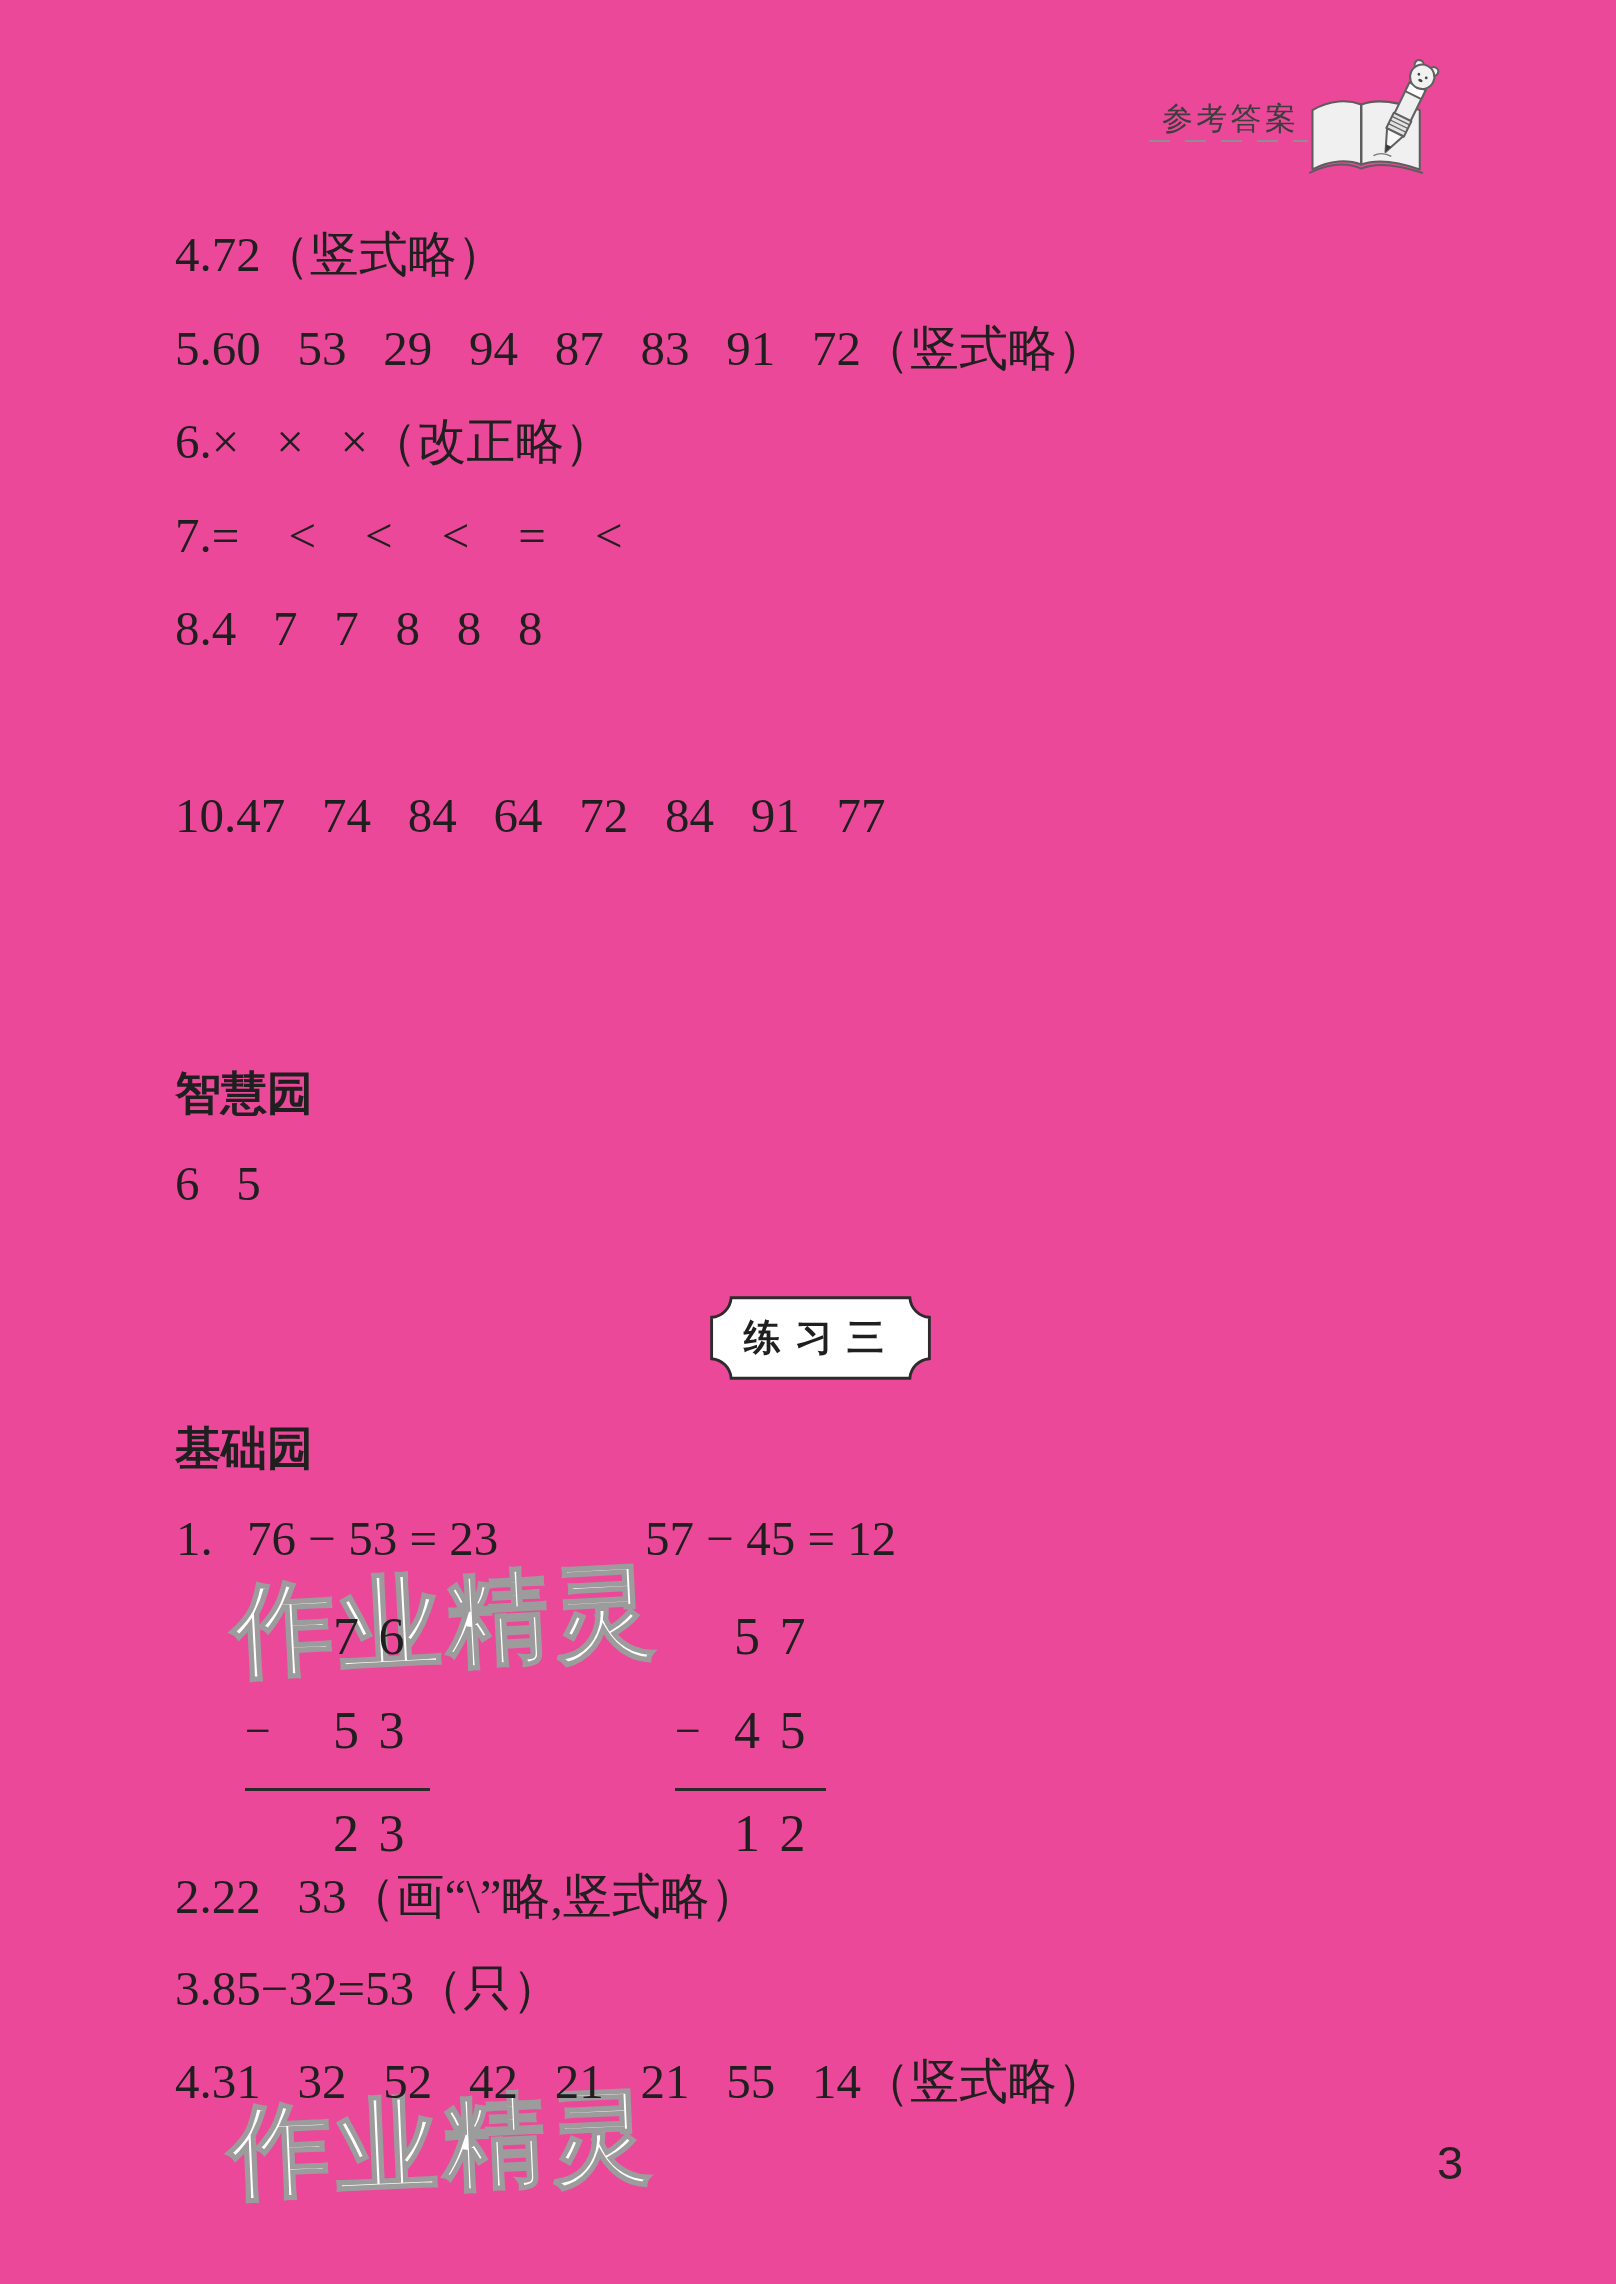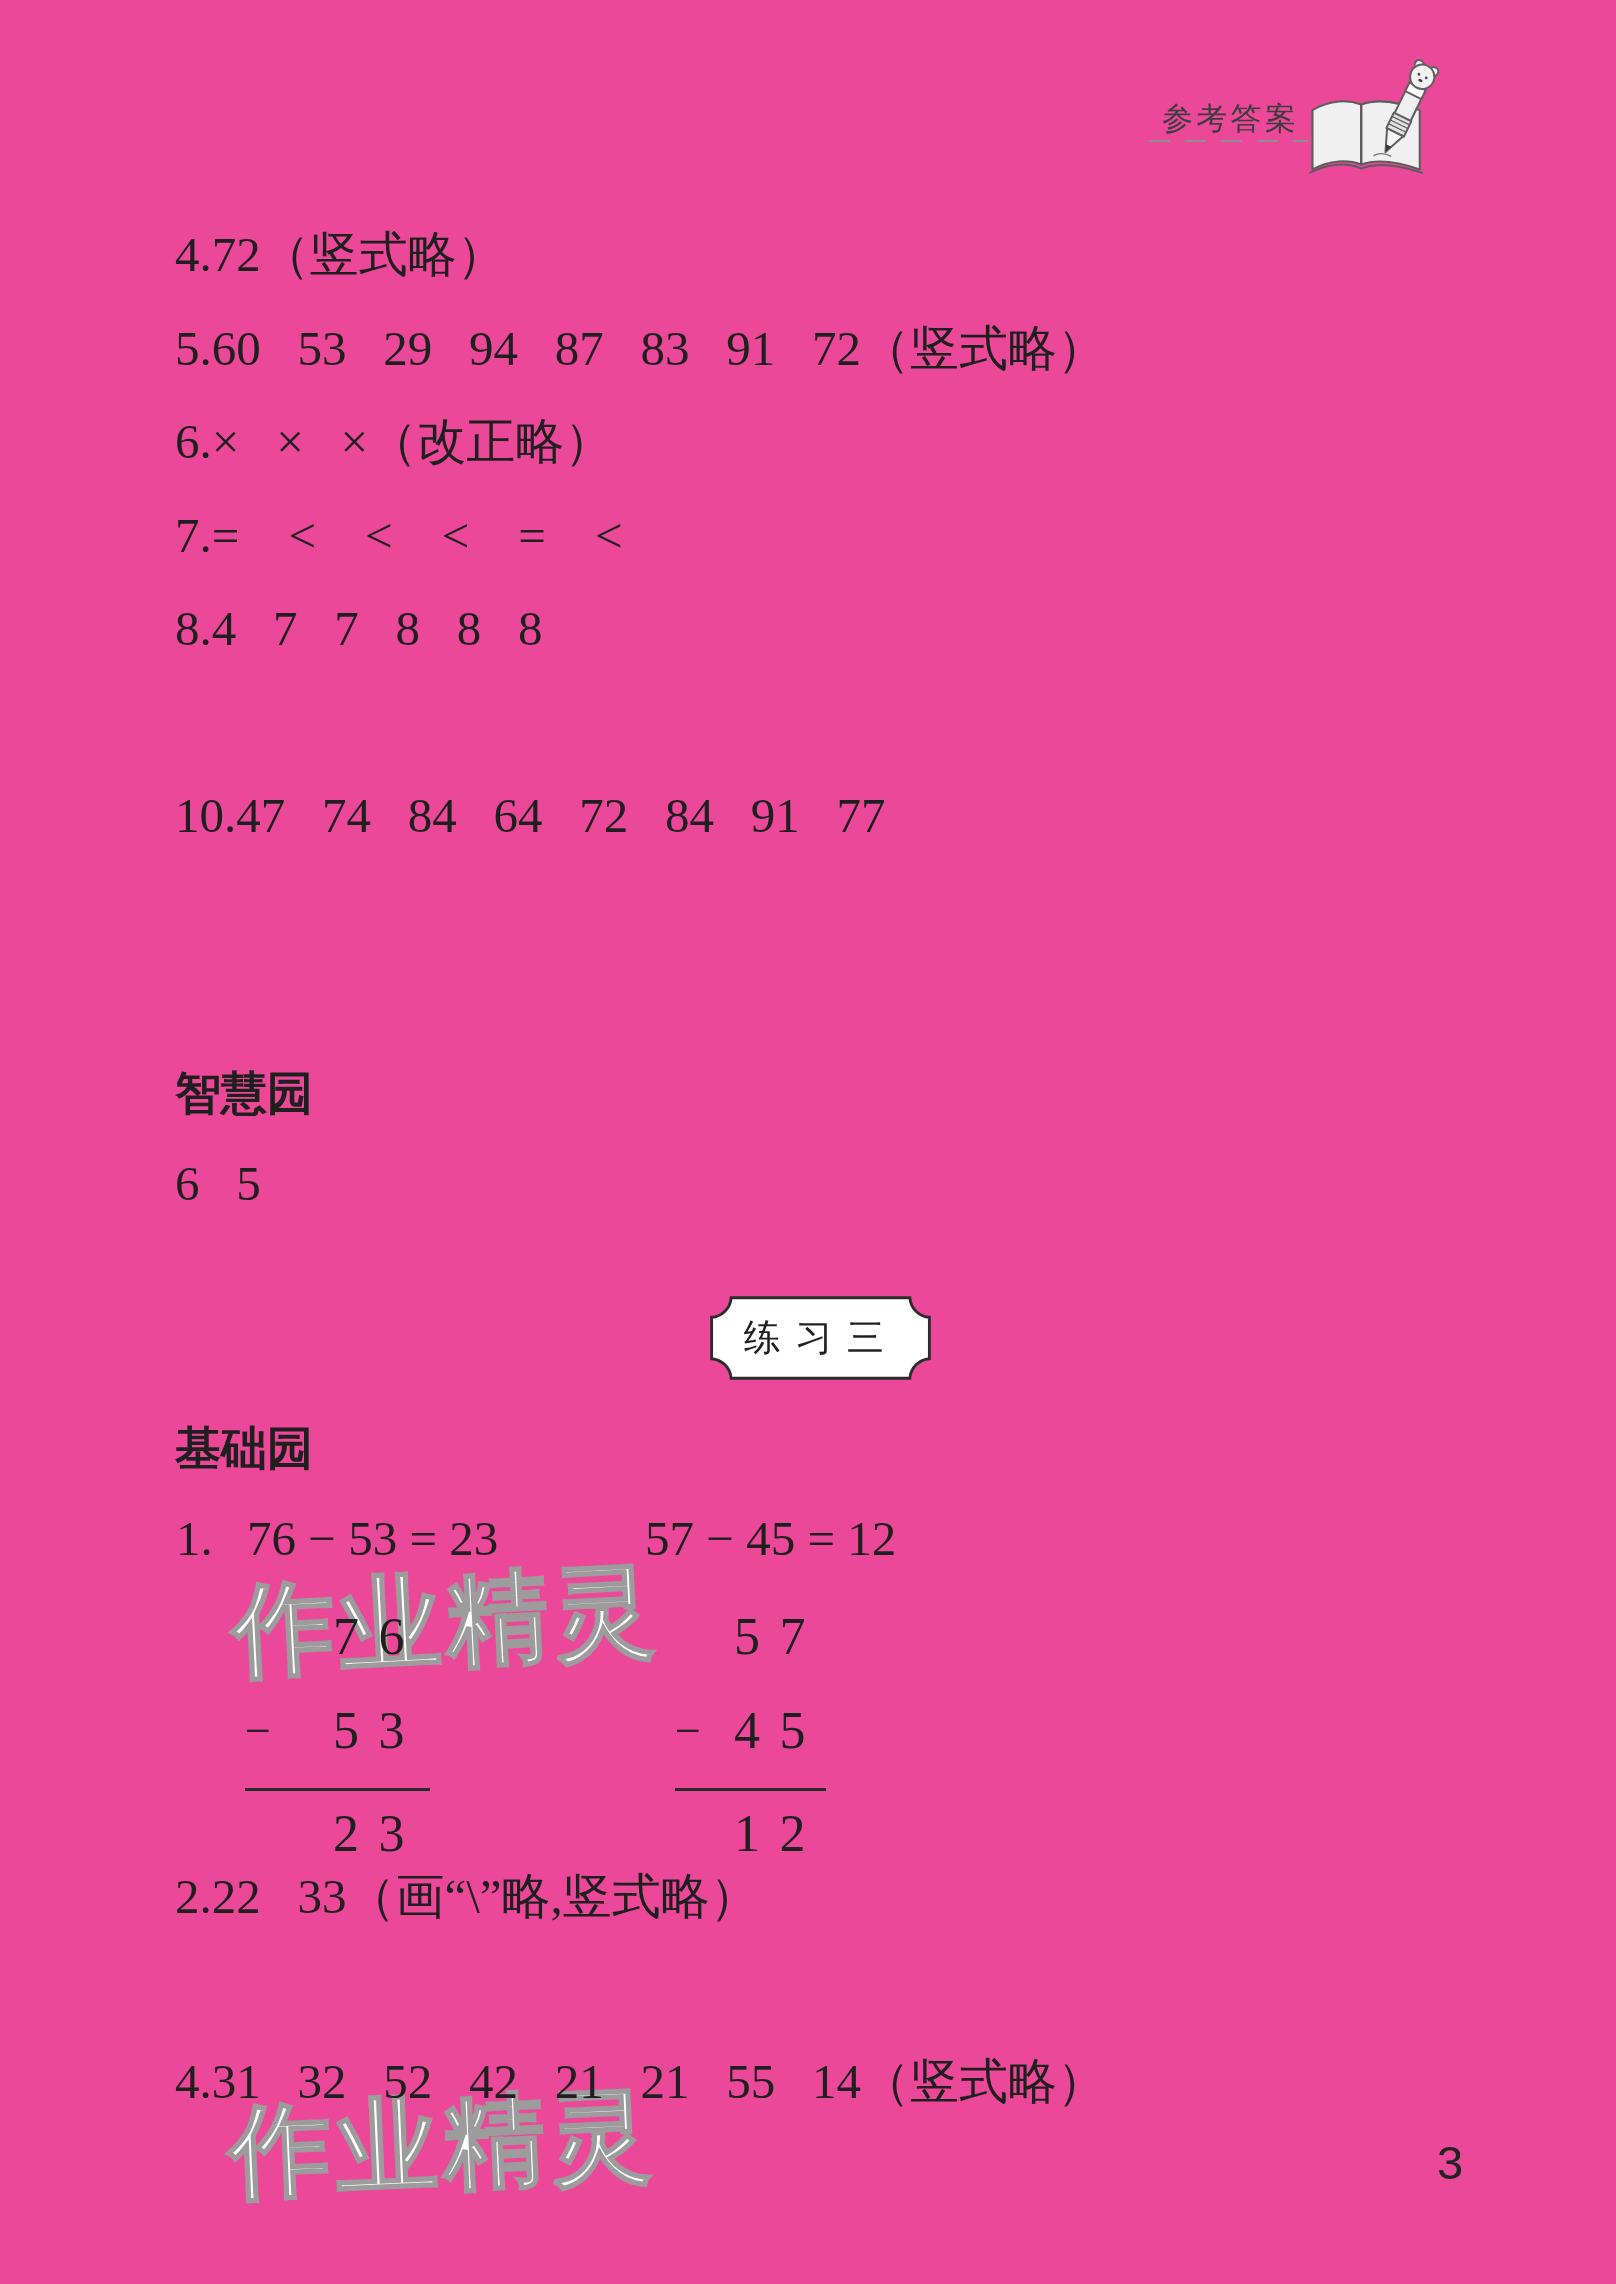--- a/index.html
+++ b/index.html
@@ -11,21 +11,21 @@
              font-size:31px;letter-spacing:3.3px;color:#3d3d3d;white-space:nowrap;}
   .hdr-dashes{left:1149px;top:140px;width:159px;height:2.4px;
               background:repeating-linear-gradient(90deg,#8f8f8f 0 21px,transparent 21px 36px);}
   .hdr-icon{left:1296px;top:50px;width:163px;height:130px;}
   
   .ans-line{left:175px;font-size:49px;line-height:1.1;white-space:pre;}
   .sec-hdr{left:175px;font-size:46px;font-weight:bold;white-space:pre;}
   
   .ex-box{left:710px;top:1296px;width:221px;height:84px;}
   .ex-box-title{left:710px;top:1296px;width:211px;height:84px;display:flex;
-                align-items:center;justify-content:center;font-size:37px;font-weight:normal;
+                align-items:center;justify-content:center;font-size:37px;font-weight:bold;
                 letter-spacing:14.6px;padding-left:11.4px;box-sizing:border-box;}
   
   .p1{font-size:49px;white-space:pre;line-height:1.1;}
   
   .vs{display:block;}
   .vs-row{display:flex;font-size:52px;line-height:1;white-space:pre;margin-top:12px;}
   .vs-sign{display:inline-block;font-size:46px;line-height:52px;}
   .vs-digits{letter-spacing:3.3px;}
   .vs-r2{margin-top:42px;}
   .vs-rule{border-top:3.3px solid #2a2a2a;margin-top:31px;}
@@ -123,20 +123,21 @@
       <span class="vs-digits">4 5</span>
     </div>
     <div class="vs-rule" style="width:151px"></div>
     <div class="vs-row vs-r3">
       <span class="vs-sign" style="width:59px"></span>
       <span class="vs-digits">1 2</span>
     </div>
   </div>
 
   <div class="layer ex-line" style="top:1870px">2.22   33（画“\”略,竖式略）</div>
+  <div class="layer ex-line" style="top:1962px">3.85−32=53（只）</div>
   <div class="layer ex-line" style="top:2055px">4.31   32   52   42   21   21   55   14（竖式略）</div>
 
   <div class="wm wm-top">作业精灵</div>
   <div class="wm wm-bottom">作业精灵</div>
 
   <div class="layer page-num">3</div>
 
 </div>
 
 

